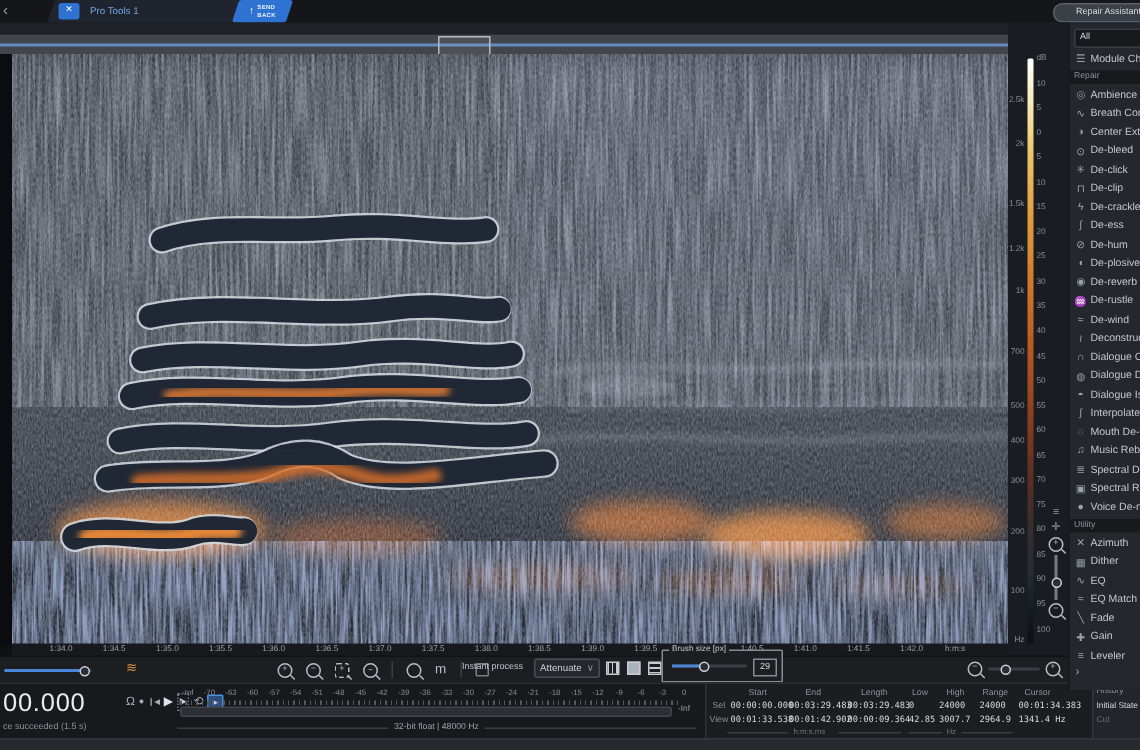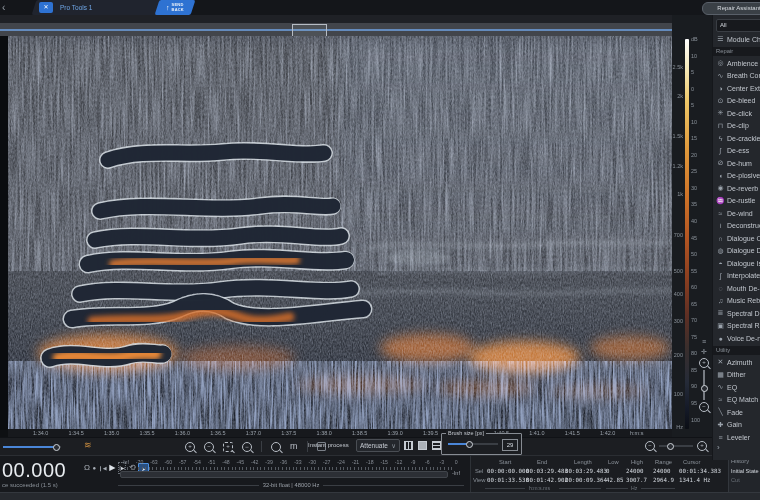--- a/index.html
+++ b/index.html
@@ -72,21 +72,21 @@
   .selbox.f{background:rgba(198,204,211,.85);}
   .selbox.h{background:repeating-linear-gradient(0deg,#c6ccd3 0 1px,transparent 1px 3px);}
   .lasso{font-size:9px;color:#c6ccd3;line-height:9px;}
   .brush{font-size:9px;color:#5aa0f0;line-height:9px;transform:rotate(-10deg);}
   .brushpanel{left:441px;top:433px;width:79px;height:20px;border:1px solid #878c93;background:#1c1e22;border-radius:1px;}
   .bp-label{position:absolute;left:4px;top:-4px;background:#1c1e22;padding:0 2px;font-size:5.5px;color:#c2c7ce;white-space:nowrap;}
   .bp-value{position:absolute;right:3px;top:4.5px;width:14px;height:10px;border:1px solid #878c93;font-size:6px;line-height:10px;text-align:center;color:#d4d9df;}
   .toolflex{position:absolute;display:flex;align-items:center;}
   
   .transport{left:0;top:455px;width:728px;height:37px;background:#17191d;border-top:1px solid #2b2e33;}
-  .bigtime{position:absolute;left:2px;top:3px;font-size:20px;color:#e8ecf0;letter-spacing:.5px;}
+  .bigtime{position:absolute;left:2px;top:3px;font-size:17px;color:#e8ecf0;letter-spacing:.5px;}
   .ticons{position:absolute;left:84px;top:6px;display:flex;align-items:center;gap:2.5px;}
   .ticons span{font-size:8px;color:#a8aeb6;line-height:10px;}
   .t-play{color:#dfe4ea !important;}
   .t-playsel{border:1px dotted #6a7078;padding:0 1px;font-size:6px !important;color:#cfd4da !important;}
   .t-loopsel{display:inline-block;width:9px;height:9px;background:#2a4f7e;border:1px solid #4a90e2;border-radius:1px;
              text-align:center;font-size:6px !important;line-height:9px;color:#cfe0f5 !important;}
   .meterticks{position:absolute;left:118px;top:3px;width:346px;display:flex;}
   .meterticks span{flex:none;width:14.4px;text-align:center;font-size:5.2px;color:#868c94;}
   .tickhash{position:absolute;left:120px;top:11px;width:332px;height:2.5px;
             background:repeating-linear-gradient(90deg,#565b62 0 1px,transparent 1px 3.6px);}

